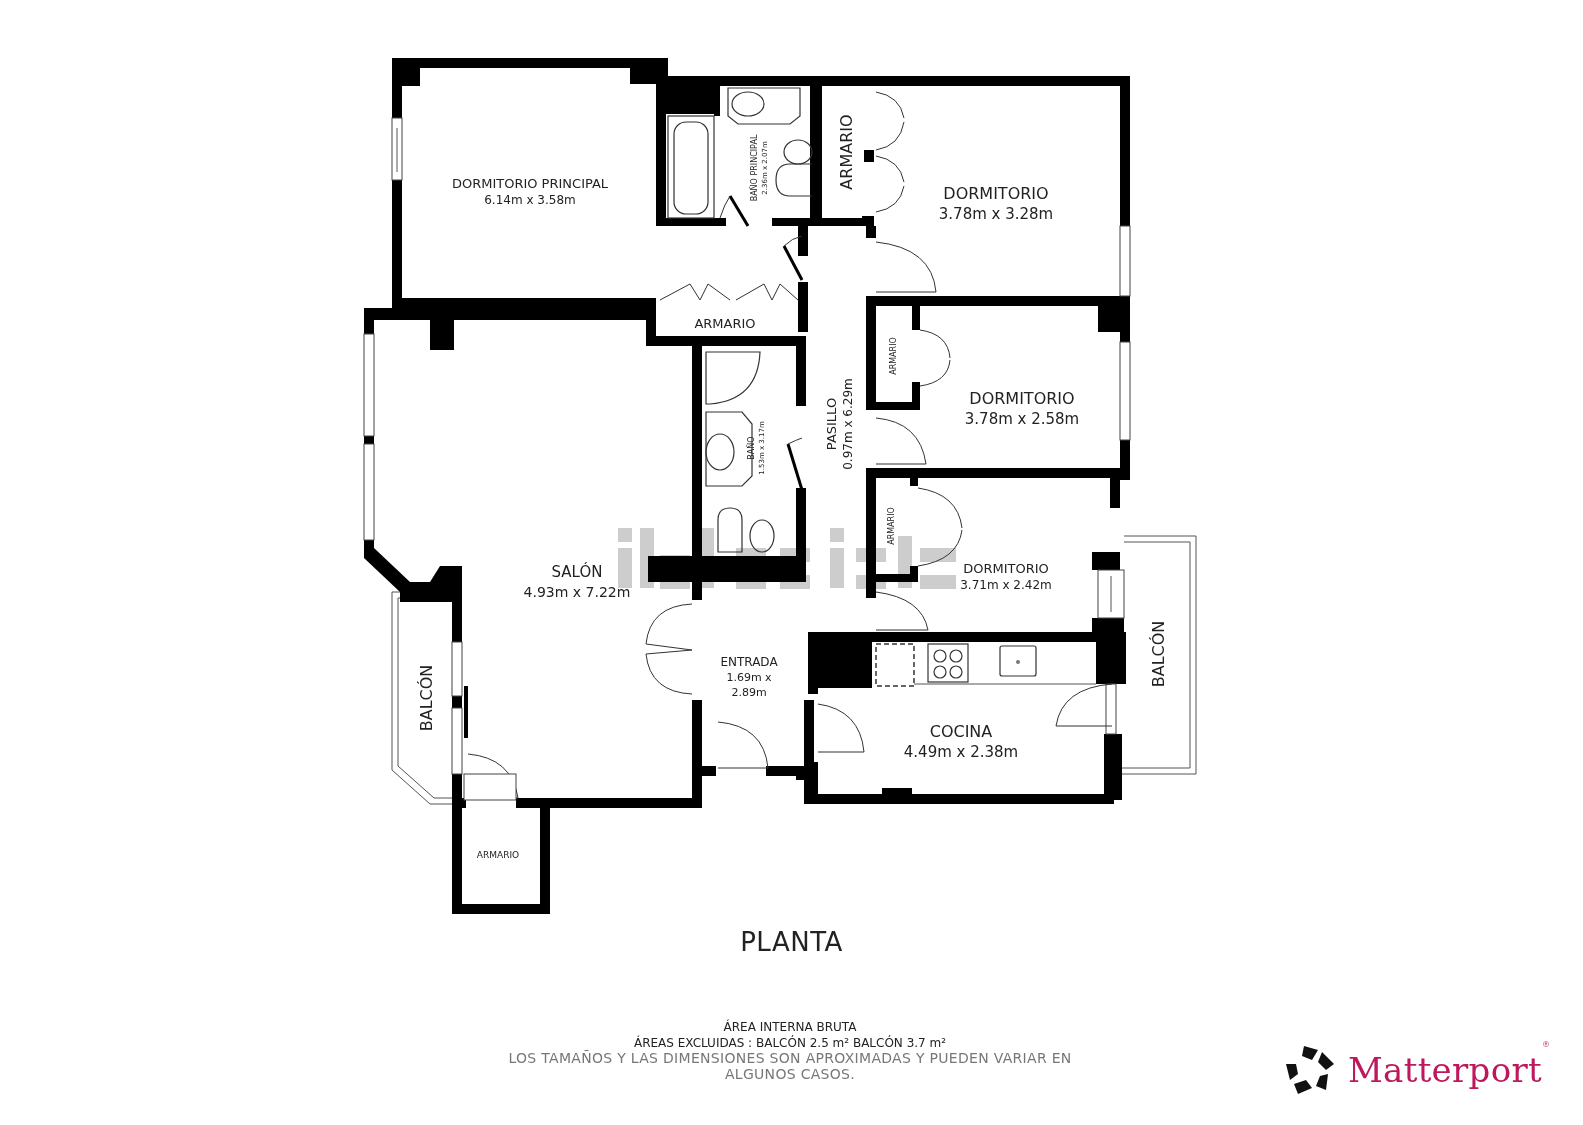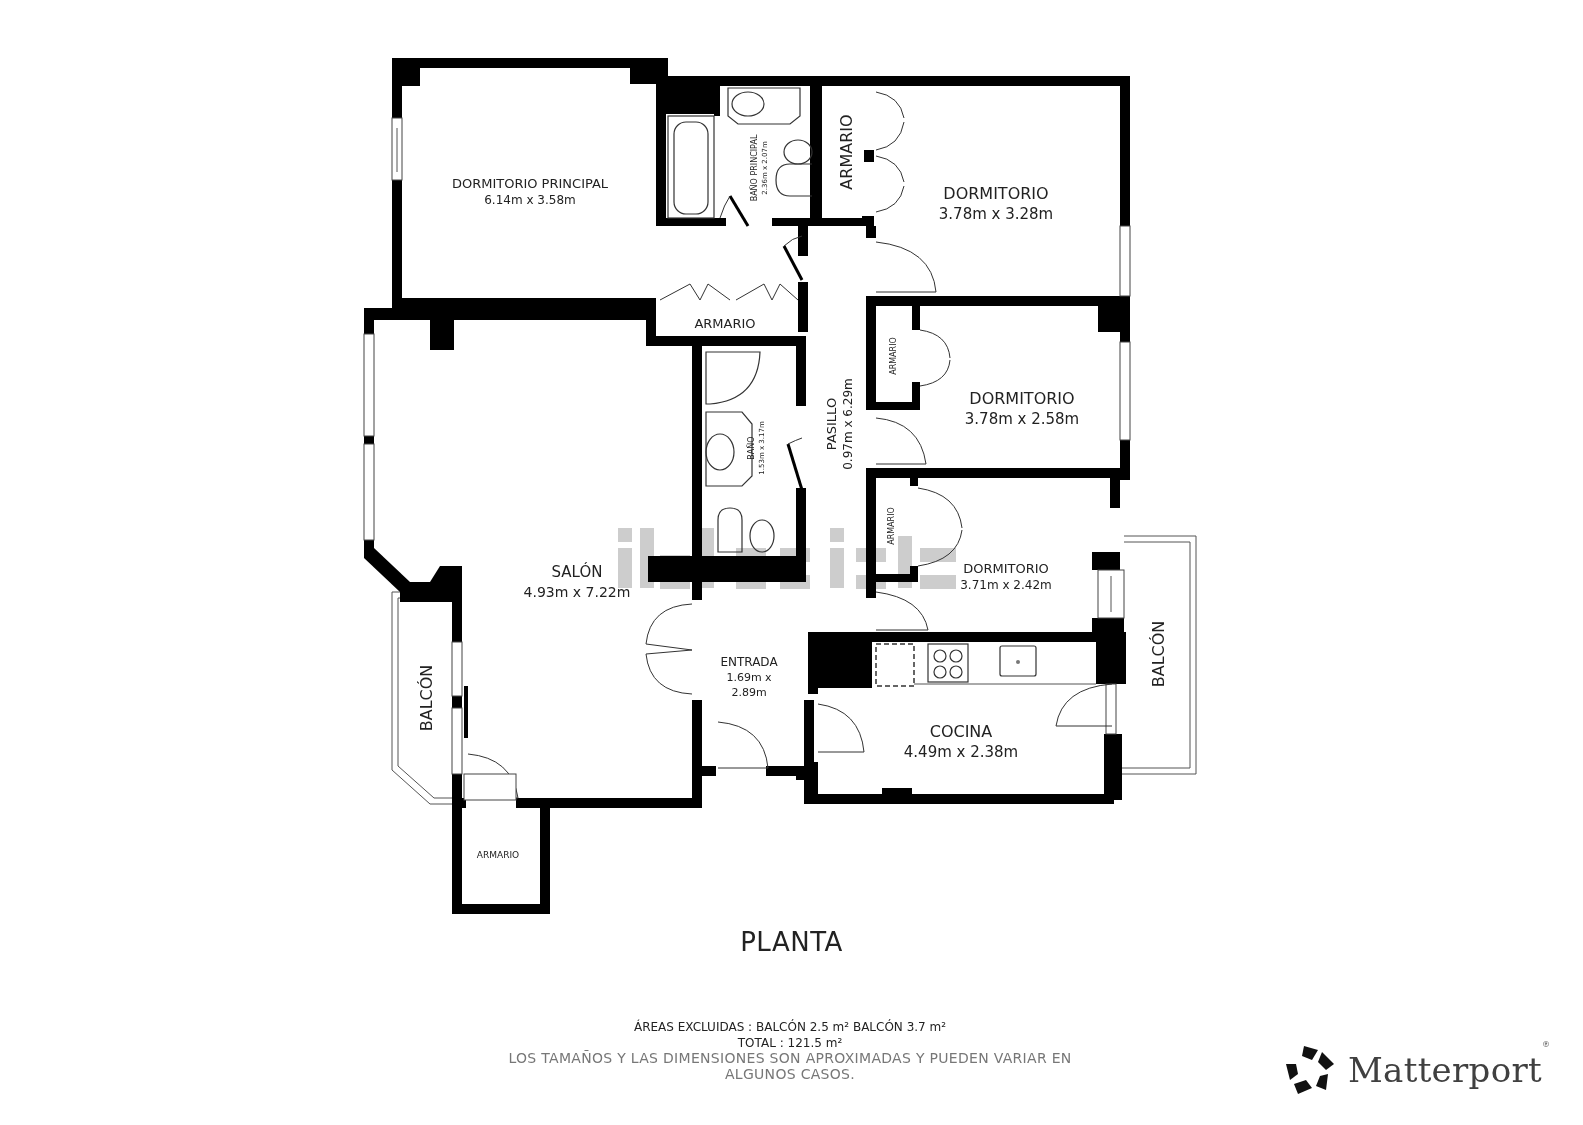--- a/index.html
+++ b/index.html
@@ -11,21 +11,21 @@
   .win { fill:#fff; stroke:#444; stroke-width:1; }
   .door { fill:none; stroke:#333; stroke-width:1; }
   .dleaf { stroke:#000; stroke-width:3; }
   .rm-label { font-family:"DejaVu Sans", sans-serif; fill:#222; text-anchor:middle; }
   .wm { fill:#bdbdbd; opacity:0.75; }
   .footer { position:absolute; left:0; width:1583px; text-align:center; font-family:"DejaVu Sans", sans-serif; }
   #plan-title { top:927px; font-size:26px; color:#222; letter-spacing:0.5px; }
   .summary { position:absolute; left:490px; width:600px; top:1020px; text-align:center; font-size:12px; line-height:15.5px; color:#222; }
   .summary .disclaimer { color:#777; font-size:14px; letter-spacing:0.3px; }
   .brand { position:absolute; left:1282px; top:1042px; height:56px; display:flex; align-items:center; gap:10px; }
-  .brand-name { font-family:"DejaVu Serif", serif; font-size:34px; color:#404040; letter-spacing:0.3px; }
+  .brand-name { font-family:"DejaVu Serif", serif; font-size:34px; color:#be185d; letter-spacing:0.3px; }
   .brand-reg { font-size:8px; vertical-align:top; position:relative; top:-10px; }
 </style>
 </head>
 <body>
 
 <svg id="plan" viewBox="0 0 1583 1125" xmlns="http://www.w3.org/2000/svg">
 
   <g class="wm">
     <rect x="618" y="528" width="14" height="14"></rect>
     <rect x="618" y="548" width="14" height="40"></rect>
@@ -288,22 +288,22 @@
     <text class="rm-label" x="0" y="0" font-size="16">BALCÓN</text>
   </g>
   <g>
     <text class="rm-label" x="498" y="858" font-size="9">ARMARIO</text>
   </g>
 </svg>
 
 <div class="footer" id="plan-title">PLANTA</div>
 
 <div class="summary">
+  <div>ÁREA INTERNA BRUTA</div>
   <div>ÁREAS EXCLUIDAS :  BALCÓN 2.5 m²   BALCÓN 3.7 m²</div>
-  <div>TOTAL :  121.5 m²</div>
   <div class="disclaimer">LOS TAMAÑOS Y LAS DIMENSIONES SON APROXIMADAS Y PUEDEN VARIAR EN ALGUNOS CASOS.</div>
 </div>
 
 <div class="brand">
   <svg width="56" height="56" viewBox="0 0 56 56">
     <polygon points="22,4 36,8 30,18 20,14" fill="#111"></polygon>
     <polygon points="40,10 52,22 44,28 36,20" fill="#111"></polygon>
     <polygon points="46,32 44,48 34,44 38,34" fill="#111"></polygon>
     <polygon points="30,46 16,52 12,42 24,38" fill="#111"></polygon>
     <polygon points="8,38 4,22 14,22 16,32" fill="#111"></polygon>

